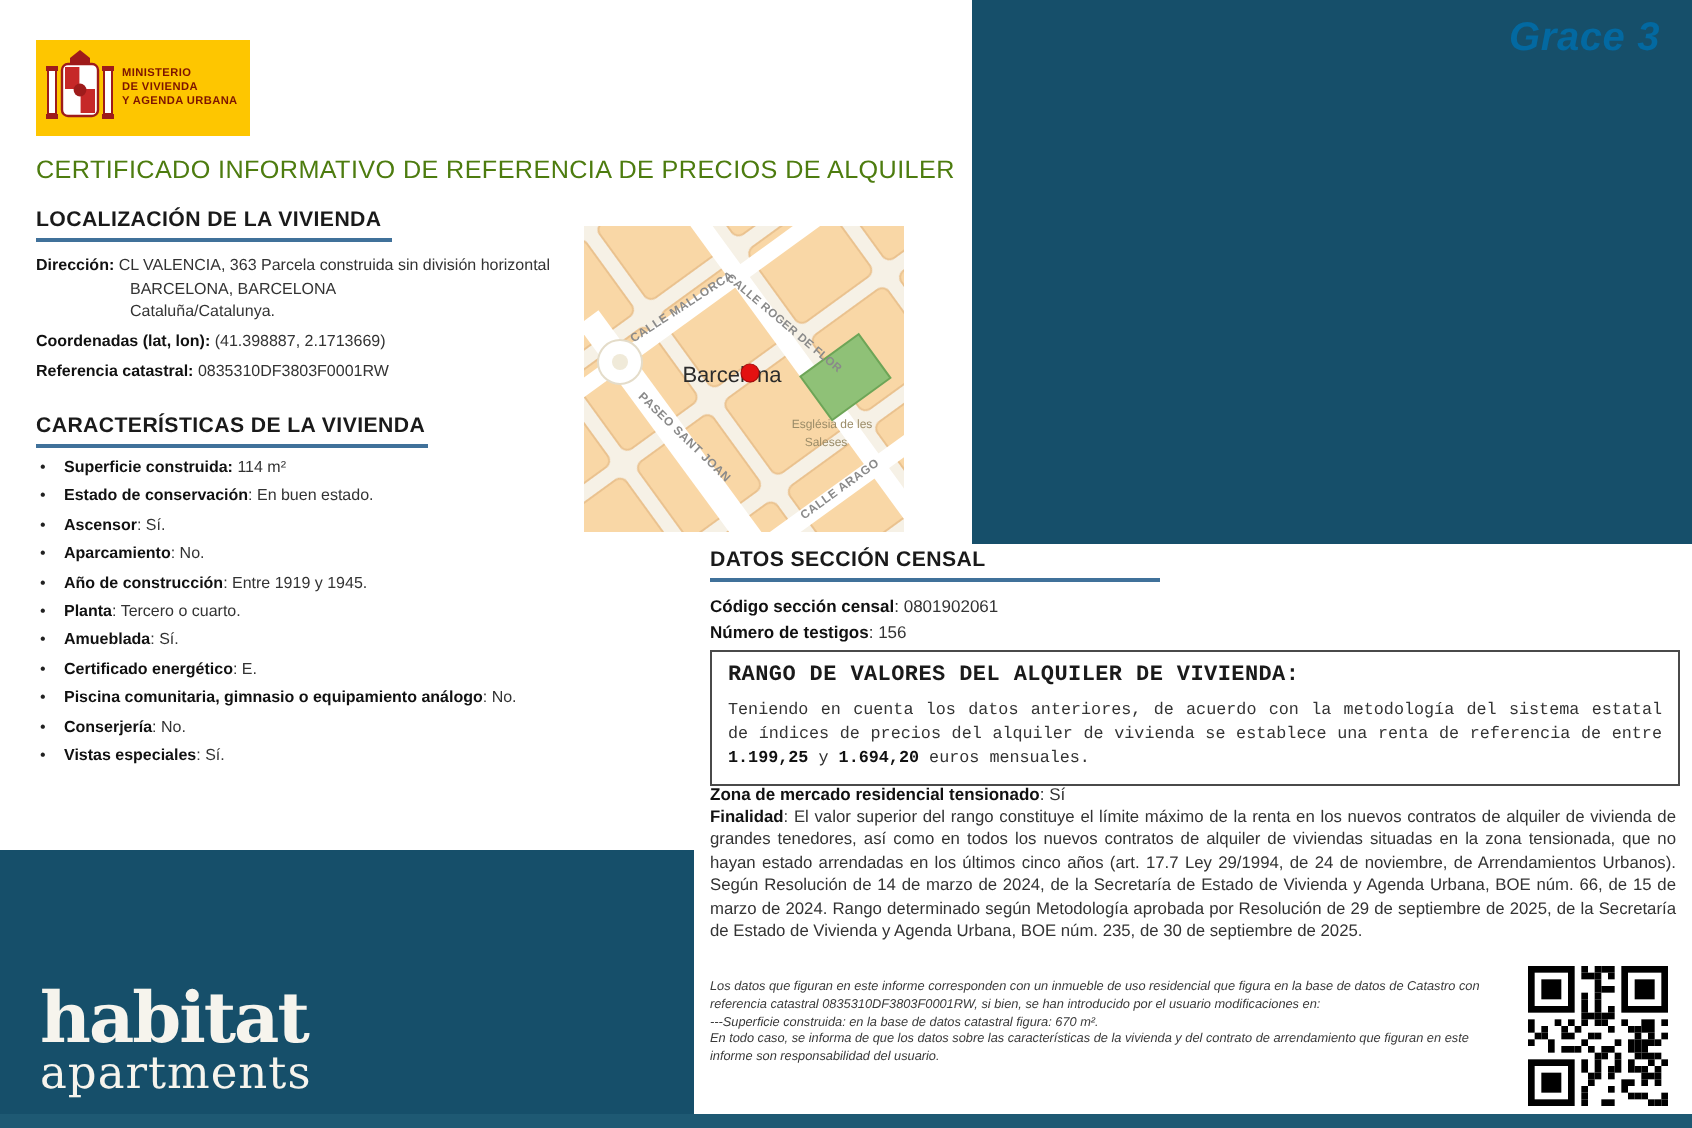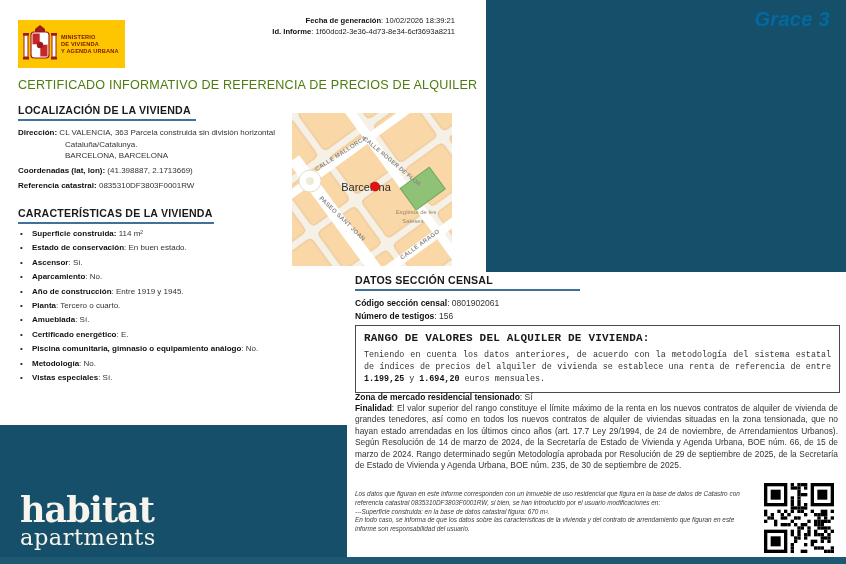--- a/index.html
+++ b/index.html
@@ -88,32 +88,28 @@
       <rect x="10.5" y="21.5" width="7.2" height="12" fill="#fff"></rect>
       <circle cx="18" cy="22" r="3.2" fill="#9E1B1B"></circle>
     </svg>
     <div class="logo-text">
       <div>MINISTERIO</div>
       <div>DE VIVIENDA</div>
       <div>Y AGENDA URBANA</div>
     </div>
   </div>
 
-  <div class="meta">
-    <div><b>Fecha de generación</b><span>: 10/02/2026 18:39:21</span></div>
-    <div><b>Id. Informe</b><span>: 1f60dcd2-3e36-4d73-8e34-6cf3693a8211</span></div>
-  </div>
 
   <div class="title">CERTIFICADO INFORMATIVO DE REFERENCIA DE PRECIOS DE ALQUILER</div>
 
   <div class="sec-h sec-loc">LOCALIZACIÓN DE LA VIVIENDA</div>
   <div class="addr">
     <div><b>Dirección:</b><span> CL VALENCIA, 363 Parcela construida sin división horizontal</span></div>
+    <div class="ind">BARCELONA, BARCELONA</div>
     <div class="ind">Cataluña/Catalunya.</div>
-    <div class="ind">BARCELONA, BARCELONA</div>
     <div class="gap"><b>Coordenadas (lat, lon):</b><span> (41.398887, 2.1713669)</span></div>
     <div class="gap"><b>Referencia catastral:</b><span> 0835310DF3803F0001RW</span></div>
   </div>
 
   <svg class="map" viewBox="0 0 160 153">
     <defs>
       <pattern id="blocks" width="54" height="54" patternUnits="userSpaceOnUse" patternTransform="rotate(-36)">
         <rect width="54" height="54" fill="#f6f1e6"></rect>
         <rect x="4" y="4" width="46" height="46" rx="4" fill="#f9d7a6" stroke="#eac28f" stroke-width="1"></rect>
       </pattern>
@@ -143,21 +139,21 @@
     <ul>
       <li><b>Superficie construida:</b><span> 114 m²</span></li>
       <li><b>Estado de conservación</b><span>: En buen estado.</span></li>
       <li><b>Ascensor</b><span>: Sí.</span></li>
       <li><b>Aparcamiento</b><span>: No.</span></li>
       <li><b>Año de construcción</b><span>: Entre 1919 y 1945.</span></li>
       <li><b>Planta</b><span>: Tercero o cuarto.</span></li>
       <li><b>Amueblada</b><span>: Sí.</span></li>
       <li><b>Certificado energético</b><span>: E.</span></li>
       <li><b>Piscina comunitaria, gimnasio o equipamiento análogo</b><span>: No.</span></li>
-      <li><b>Metodología</b><span>: No.</span></li>
+      <li><b>Conserjería</b><span>: No.</span></li>
       <li><b>Vistas especiales</b><span>: Sí.</span></li>
     </ul>
   </div>
 
   <div class="sec-h sec-cen">DATOS SECCIÓN CENSAL</div>
   <div class="census">
     <div><b>Código sección censal</b><span>: 0801902061</span></div>
     <div><b>Número de testigos</b><span>: 156</span></div>
   </div>
 

